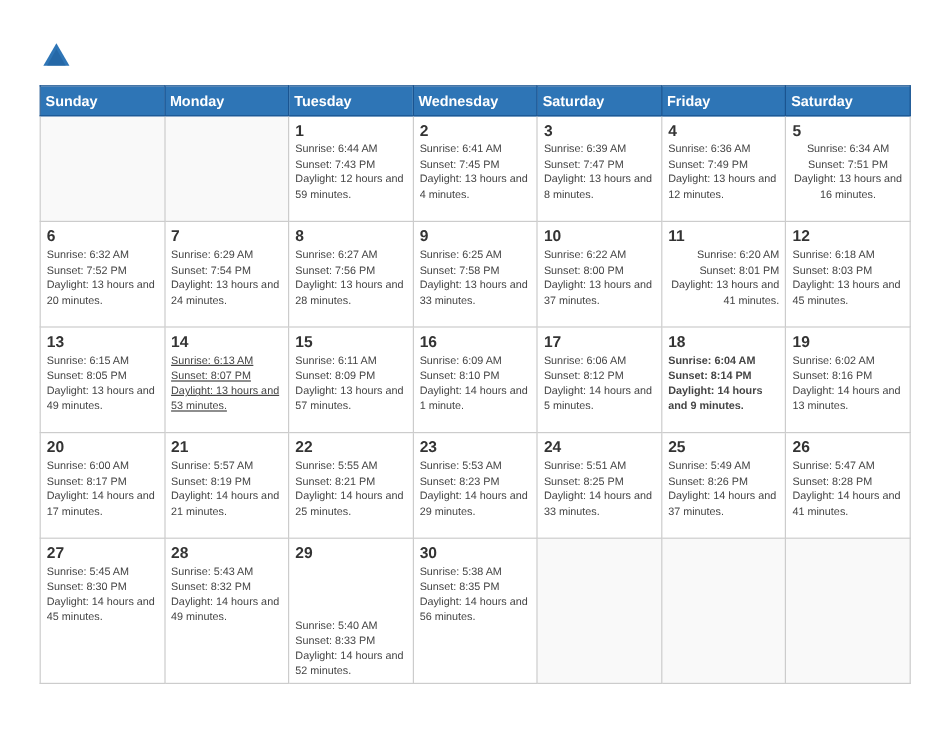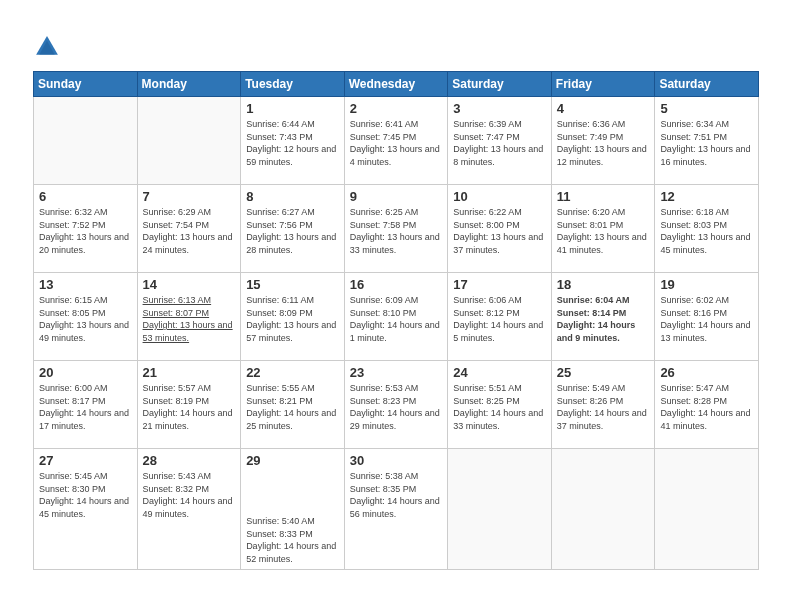--- a/index.html
+++ b/index.html
@@ -153,21 +153,21 @@
 Daylight: 13 hours and 8 minutes.</div>
           </td>
           <td>
             <span class="day-num">4</span>
             <div class="day-info" style="white-space: pre-line;">Sunrise: 6:36 AM
 Sunset: 7:49 PM
 Daylight: 13 hours and 12 minutes.</div>
           </td>
           <td>
             <span class="day-num">5</span>
-            <div class="day-info" style="white-space: pre-line;">Sunrise: 6:34 AM
+            <div class="day-info" style="white-space: pre-line; text-align: center;">Sunrise: 6:34 AM
 Sunset: 7:51 PM
 Daylight: 13 hours and 16 minutes.</div>
           </td>
         </tr>
         <tr>
           <td>
             <span class="day-num">6</span>
             <div class="day-info" style="white-space: pre-line;">Sunrise: 6:32 AM
 Sunset: 7:52 PM
 Daylight: 13 hours and 20 minutes.</div>
@@ -191,21 +191,21 @@
 Daylight: 13 hours and 33 minutes.</div>
           </td>
           <td>
             <span class="day-num">10</span>
             <div class="day-info" style="white-space: pre-line;">Sunrise: 6:22 AM
 Sunset: 8:00 PM
 Daylight: 13 hours and 37 minutes.</div>
           </td>
           <td>
             <span class="day-num">11</span>
-            <div class="day-info" style="white-space: pre-line;">Sunrise: 6:20 AM
+            <div class="day-info" style="white-space: pre-line; text-align: right;">Sunrise: 6:20 AM
 Sunset: 8:01 PM
 Daylight: 13 hours and 41 minutes.</div>
           </td>
           <td>
             <span class="day-num">12</span>
             <div class="day-info" style="white-space: pre-line;">Sunrise: 6:18 AM
 Sunset: 8:03 PM
 Daylight: 13 hours and 45 minutes.</div>
           </td>
         </tr>

